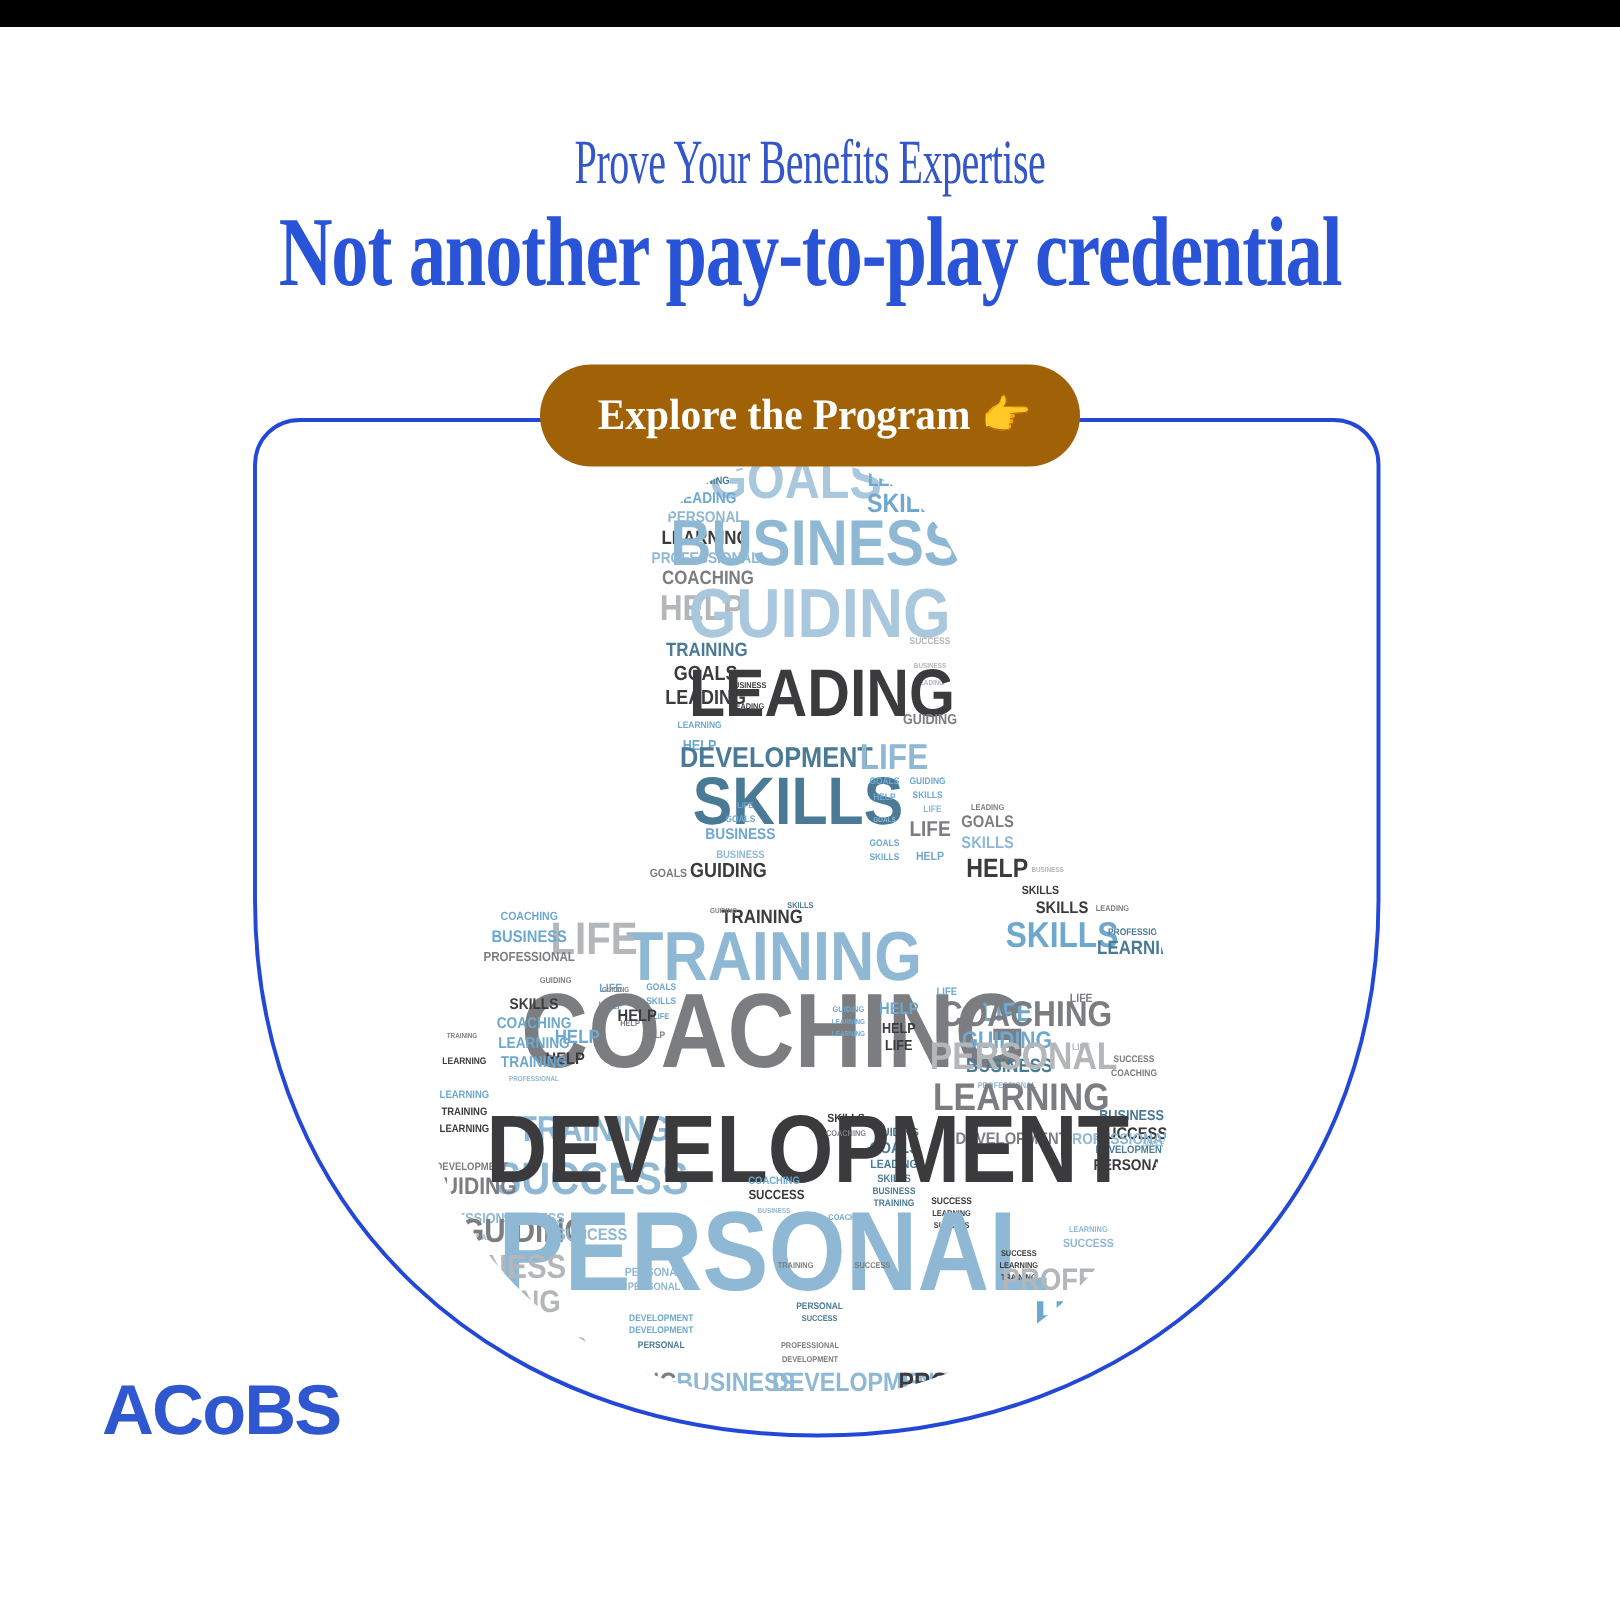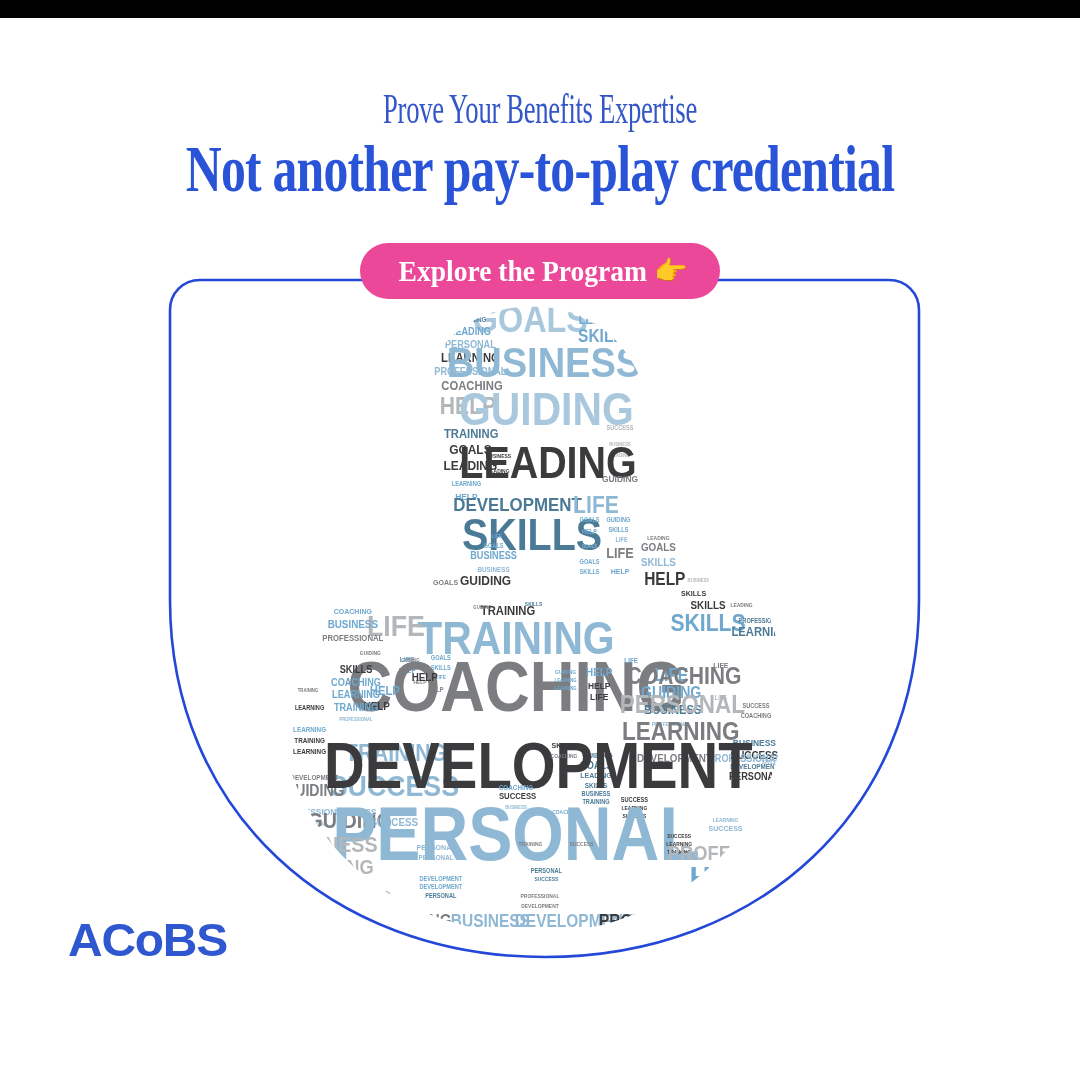--- a/index.html
+++ b/index.html
@@ -25,22 +25,22 @@
     letter-spacing:-1px;
     transform:scaleX(0.84);transform-origin:50% 50%;
     white-space:nowrap;
   }
 
   
   .shield-svg{position:absolute;left:0;top:0;width:1080px;height:1080px;pointer-events:none;}
 
   
   .cta{
-    position:absolute;left:360px;top:243px;width:360px;height:56px;
-    background:#ec4899;border-radius:34px;
+    position:absolute;left:360px;top:243px;width:360px;height:68px;
+    background:#a16207;border-radius:34px;
     display:flex;align-items:center;justify-content:center;gap:2px;
     box-sizing:border-box;cursor:pointer;z-index:5;
   }
   .cta-label{
     font-family:"Liberation Serif",serif;font-weight:700;
     font-size:29px;color:#ffffff;letter-spacing:0px;
     transform:scaleX(0.95);transform-origin:50% 50%;white-space:nowrap;
   }
   .cta-hand{font-size:27px;line-height:1;color:#ffffff;margin-left:-2px;}
 

